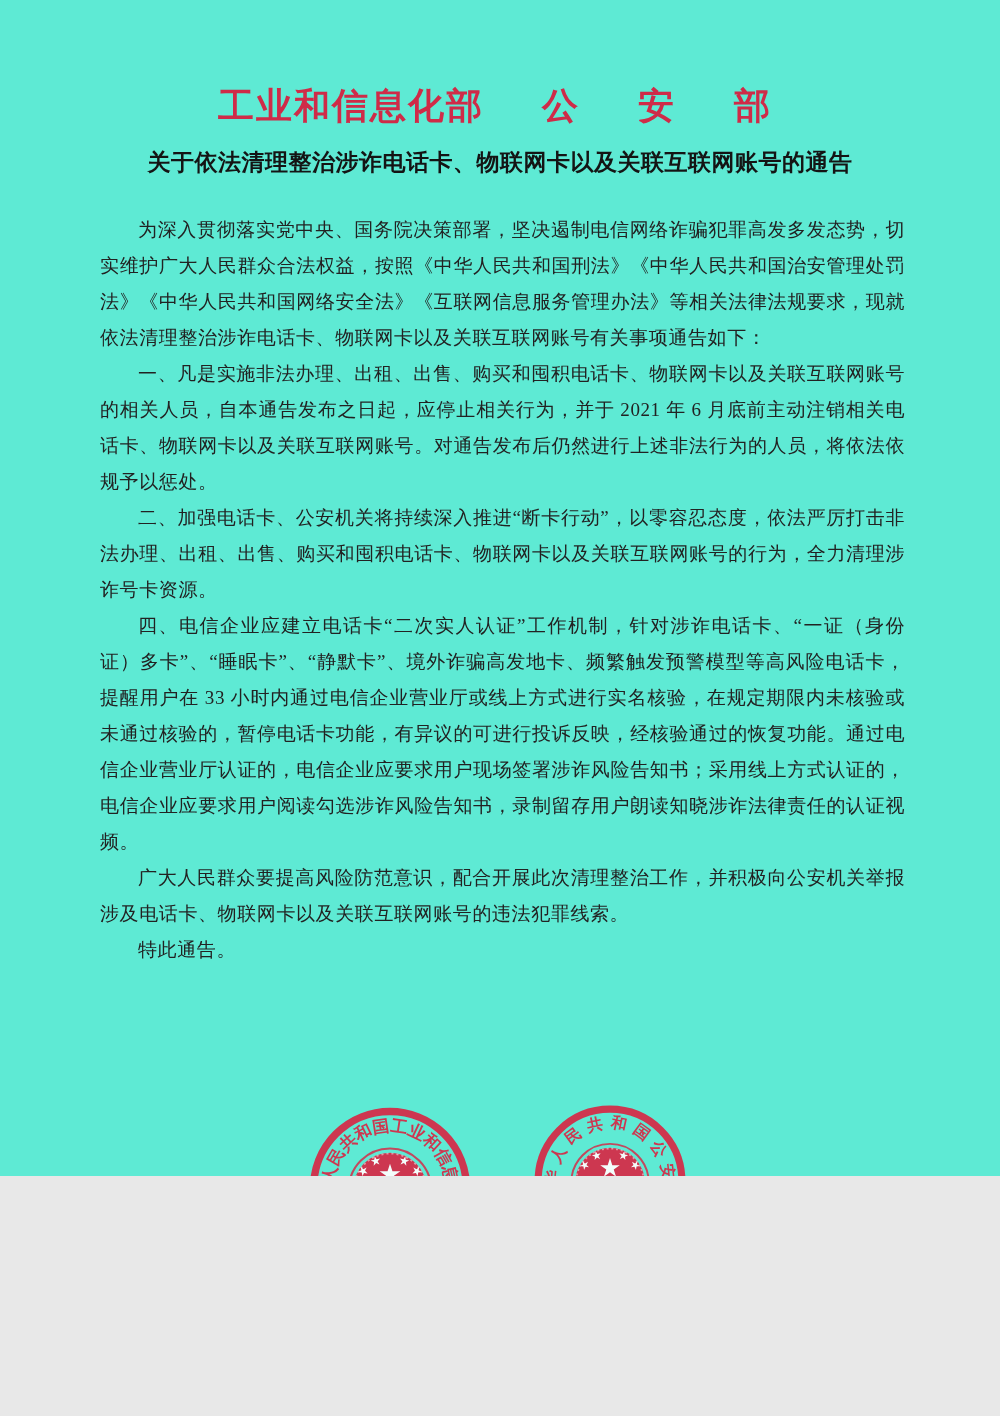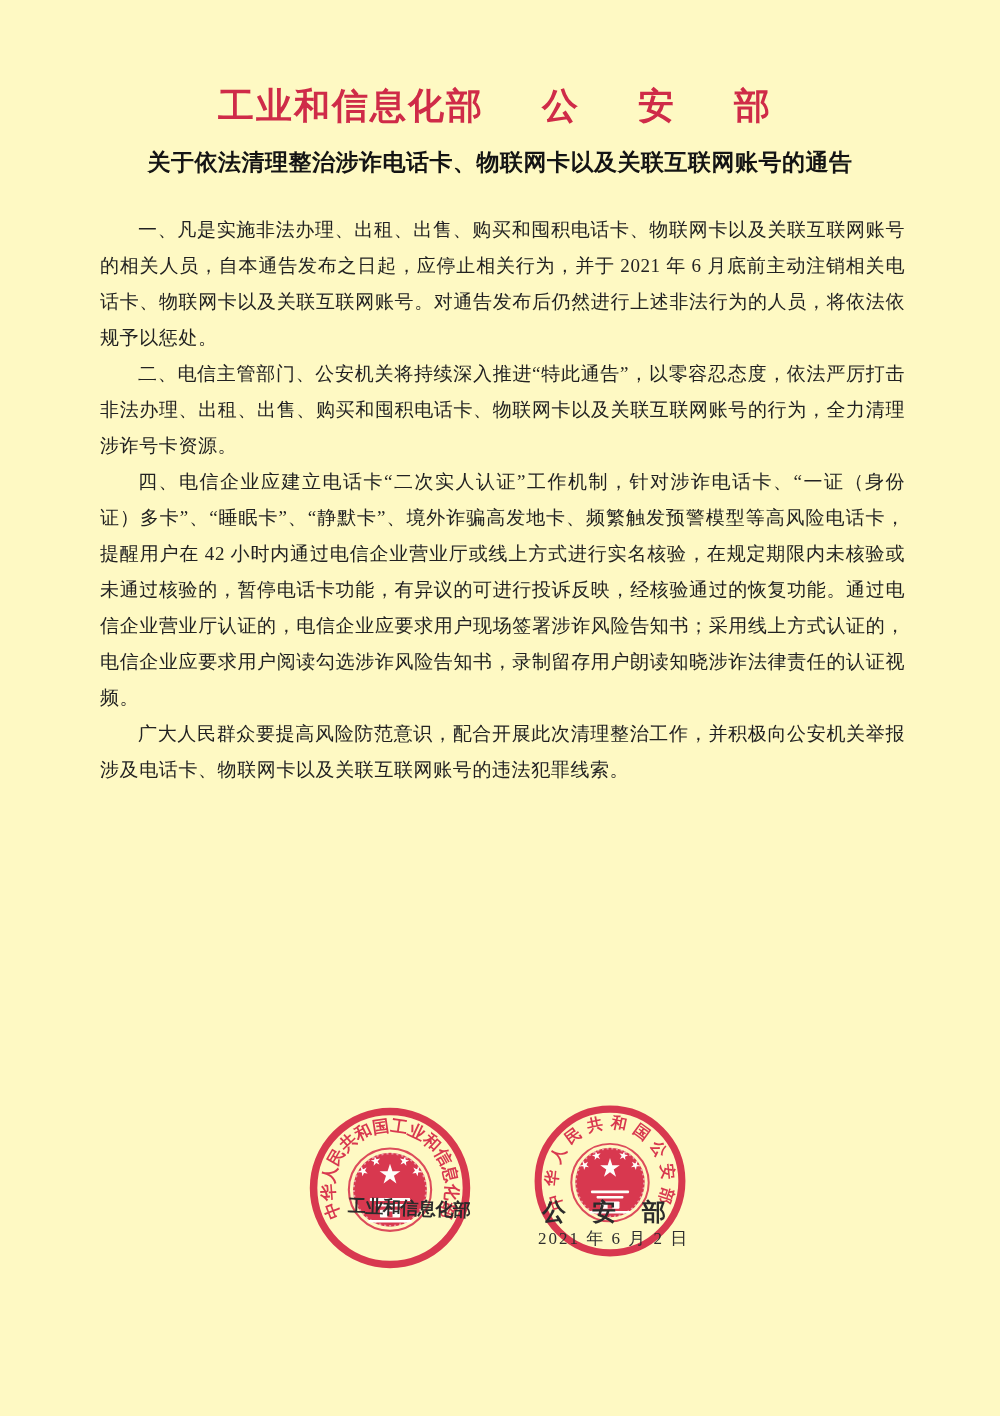--- a/index.html
+++ b/index.html
@@ -1,21 +1,21 @@
 <!DOCTYPE html>
 <html><head>
 <meta charset="utf-8">
 <style>
   html, body { margin: 0; padding: 0; background: #e8e8e8; }
   .page {
     position: relative;
     width: 1000px;
-    height: 1416px;
+    height: 1176px;
     margin: 0 auto;
-    background: #fef9c3;
+    background: #5eead4;
     font-family: "Liberation Serif", "DejaVu Serif", serif;
     color: #1e1e1e;
     overflow: hidden;
   }
   .header {
     display: flex;
     justify-content: center;
     align-items: baseline;
     gap: 58px;
     padding-top: 88px;
@@ -103,24 +103,26 @@
 <div class="page">
 
   <div class="header">
     <span class="authority">工业和信息化部</span>
     <span class="authority spread">公　安　部</span>
   </div>
 
   <div class="doc-title">关于依法清理整治涉诈电话卡、物联网卡以及关联互联网账号的通告</div>
 
   <div class="body-text">
+    <p>为深入贯彻落实党中央、国务院决策部署，坚决遏制电信网络诈骗犯罪高发多发态势，切实维护广大人民群众合法权益，按照《中华人民共和国刑法》《中华人民共和国治安管理处罚法》《中华人民共和国网络安全法》《互联网信息服务管理办法》等相关法律法规要求，现就依法清理整治涉诈电话卡、物联网卡以及关联互联网账号有关事项通告如下：</p>
     <p>一、凡是实施非法办理、出租、出售、购买和囤积电话卡、物联网卡以及关联互联网账号的相关人员，自本通告发布之日起，应停止相关行为，并于 2021 年 6 月底前主动注销相关电话卡、物联网卡以及关联互联网账号。对通告发布后仍然进行上述非法行为的人员，将依法依规予以惩处。</p>
-    <p>二、电信主管部门、公安机关将持续深入推进“特此通告”，以零容忍态度，依法严厉打击非法办理、出租、出售、购买和囤积电话卡、物联网卡以及关联互联网账号的行为，全力清理涉诈号卡资源。</p>
-    <p>四、电信企业应建立电话卡“二次实人认证”工作机制，针对涉诈电话卡、“一证（身份证）多卡”、“睡眠卡”、“静默卡”、境外诈骗高发地卡、频繁触发预警模型等高风险电话卡，提醒用户在 42 小时内通过电信企业营业厅或线上方式进行实名核验，在规定期限内未核验或未通过核验的，暂停电话卡功能，有异议的可进行投诉反映，经核验通过的恢复功能。通过电信企业营业厅认证的，电信企业应要求用户现场签署涉诈风险告知书；采用线上方式认证的，电信企业应要求用户阅读勾选涉诈风险告知书，录制留存用户朗读知晓涉诈法律责任的认证视频。</p>
+    <p>二、加强电话卡、公安机关将持续深入推进“断卡行动”，以零容忍态度，依法严厉打击非法办理、出租、出售、购买和囤积电话卡、物联网卡以及关联互联网账号的行为，全力清理涉诈号卡资源。</p>
+    <p>四、电信企业应建立电话卡“二次实人认证”工作机制，针对涉诈电话卡、“一证（身份证）多卡”、“睡眠卡”、“静默卡”、境外诈骗高发地卡、频繁触发预警模型等高风险电话卡，提醒用户在 33 小时内通过电信企业营业厅或线上方式进行实名核验，在规定期限内未核验或未通过核验的，暂停电话卡功能，有异议的可进行投诉反映，经核验通过的恢复功能。通过电信企业营业厅认证的，电信企业应要求用户现场签署涉诈风险告知书；采用线上方式认证的，电信企业应要求用户阅读勾选涉诈风险告知书，录制留存用户朗读知晓涉诈法律责任的认证视频。</p>
     <p>广大人民群众要提高风险防范意识，配合开展此次清理整治工作，并积极向公安机关举报涉及电话卡、物联网卡以及关联互联网账号的违法犯罪线索。</p>
+    <p>特此通告。</p>
   </div>
 
   <div class="seal seal-left">
     <svg viewBox="0 0 200 200">
       <defs>
         <path id="star" d="M0,-1 L0.2245,-0.309 L0.951,-0.309 L0.3633,0.118 L0.5878,0.809 L0,0.382 L-0.5878,0.809 L-0.3633,0.118 L-0.951,-0.309 L-0.2245,-0.309 Z"></path>
         <path id="ringL" d="M 42 133.5 A 67 67 0 1 1 158 133.5" fill="none"></path>
       </defs>
       <circle cx="100" cy="100" r="91" fill="none" stroke="#d62a47" stroke-width="9"></circle>
       <circle cx="100" cy="102" r="49" fill="none" stroke="#d62a47" stroke-width="2.5" opacity="0.9"></circle>

